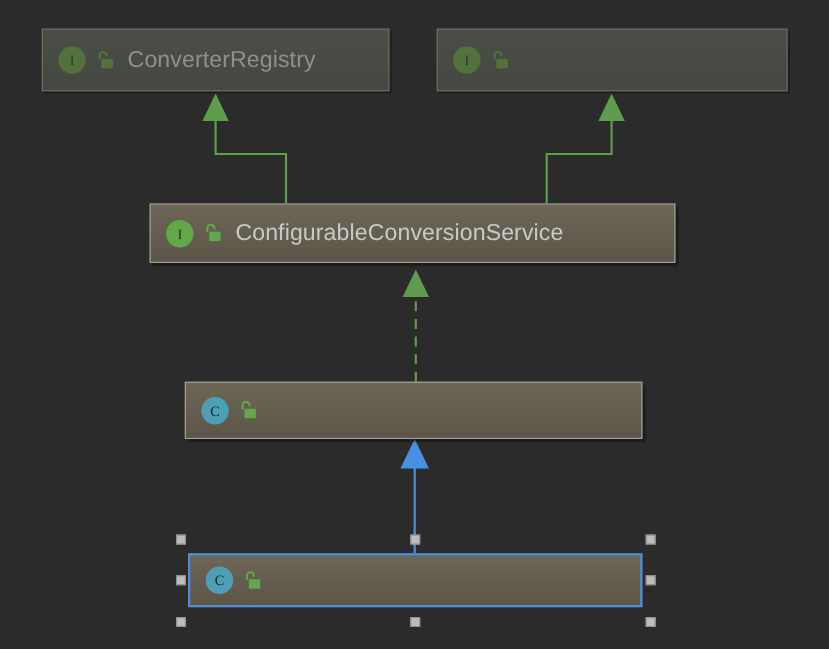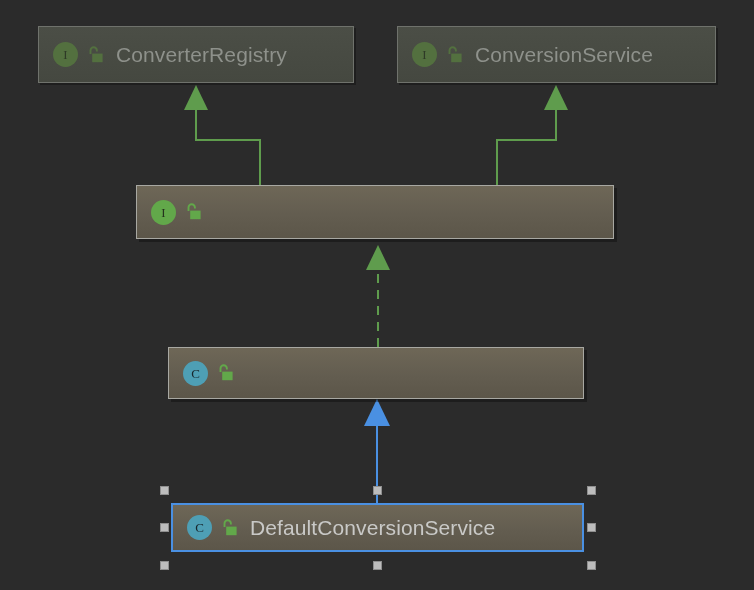--- a/index.html
+++ b/index.html
@@ -170,52 +170,51 @@
     </div>
   </div>
 
   <div class="class-node state-dimmed" style="left:397px; top:26px; width:319px; height:57px;">
     <div class="node-inner">
       <span class="kind-icon kind-interface">I</span>
       <svg class="lock-icon" viewBox="0 0 18 20">
         <path d="M4.5 9 V5.5 A3.2 3.2 0 0 1 10.9 5.5 V6.4" fill="none" stroke="#53703f" stroke-width="1.9"></path>
         <rect x="6.2" y="8.6" width="10.4" height="8.6" fill="#53703f"></rect>
       </svg>
-      <span class="node-label">ConversionService</span>
     </div>
   </div>
 
   <div class="class-node state-normal" style="left:136px; top:185px; width:478px; height:54px;">
     <div class="node-inner">
       <span class="kind-icon kind-interface">I</span>
       <svg class="lock-icon" viewBox="0 0 18 20">
         <path d="M4.5 9 V5.5 A3.2 3.2 0 0 1 10.9 5.5 V6.4" fill="none" stroke="#62a84a" stroke-width="1.9"></path>
         <rect x="6.2" y="8.6" width="10.4" height="8.6" fill="#62a84a"></rect>
       </svg>
+      <span class="node-label">ConfigurableConversionService</span>
     </div>
   </div>
 
   <div class="class-node state-normal" style="left:168px; top:347px; width:416px; height:52px;">
     <div class="node-inner">
       <span class="kind-icon kind-class">C</span>
       <svg class="lock-icon" viewBox="0 0 18 20">
         <path d="M4.5 9 V5.5 A3.2 3.2 0 0 1 10.9 5.5 V6.4" fill="none" stroke="#62a84a" stroke-width="1.9"></path>
         <rect x="6.2" y="8.6" width="10.4" height="8.6" fill="#62a84a"></rect>
       </svg>
     </div>
   </div>
 
   <div class="class-node state-selected" style="left:171px; top:503px; width:413px; height:49px;">
     <div class="node-inner">
       <span class="kind-icon kind-class">C</span>
       <svg class="lock-icon" viewBox="0 0 18 20">
         <path d="M4.5 9 V5.5 A3.2 3.2 0 0 1 10.9 5.5 V6.4" fill="none" stroke="#62a84a" stroke-width="1.9"></path>
         <rect x="6.2" y="8.6" width="10.4" height="8.6" fill="#62a84a"></rect>
       </svg>
-      <span class="node-label">DefaultConversionService</span>
     </div>
   </div>
 
   <div class="sel-handle" style="left:160px; top:486px;"></div>
   <div class="sel-handle" style="left:373px; top:486px;"></div>
   <div class="sel-handle" style="left:587px; top:486px;"></div>
   <div class="sel-handle" style="left:160px; top:523px;"></div>
   <div class="sel-handle" style="left:587px; top:523px;"></div>
   <div class="sel-handle" style="left:160px; top:561px;"></div>
   <div class="sel-handle" style="left:373px; top:561px;"></div>

